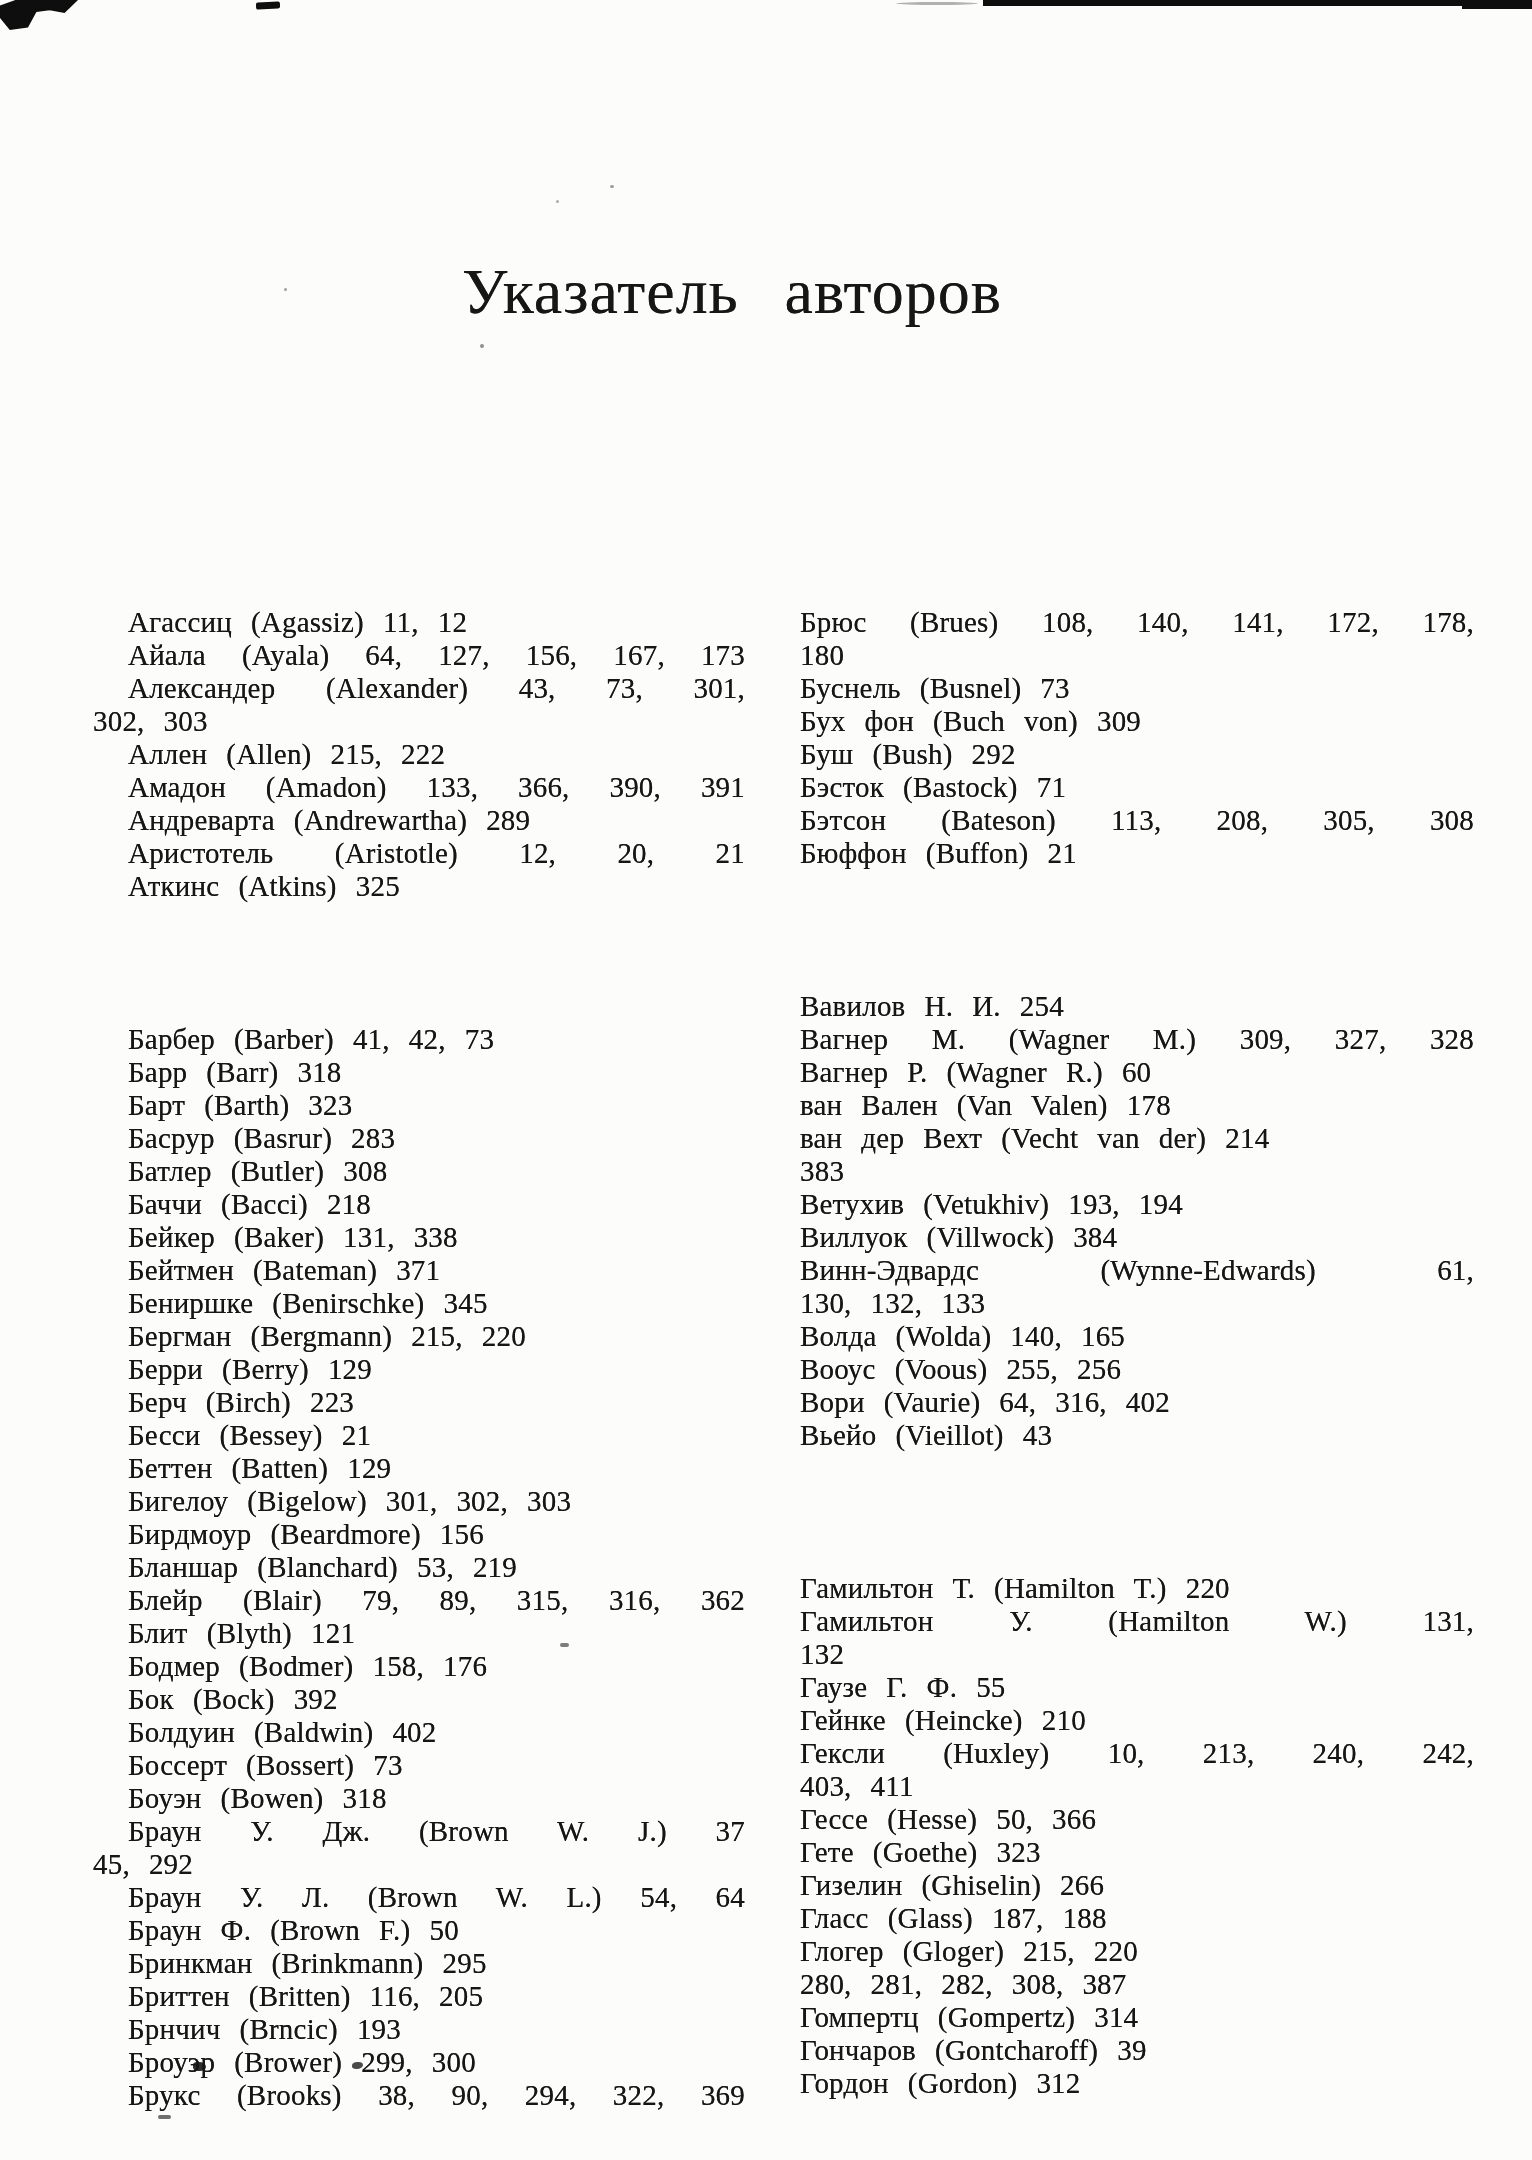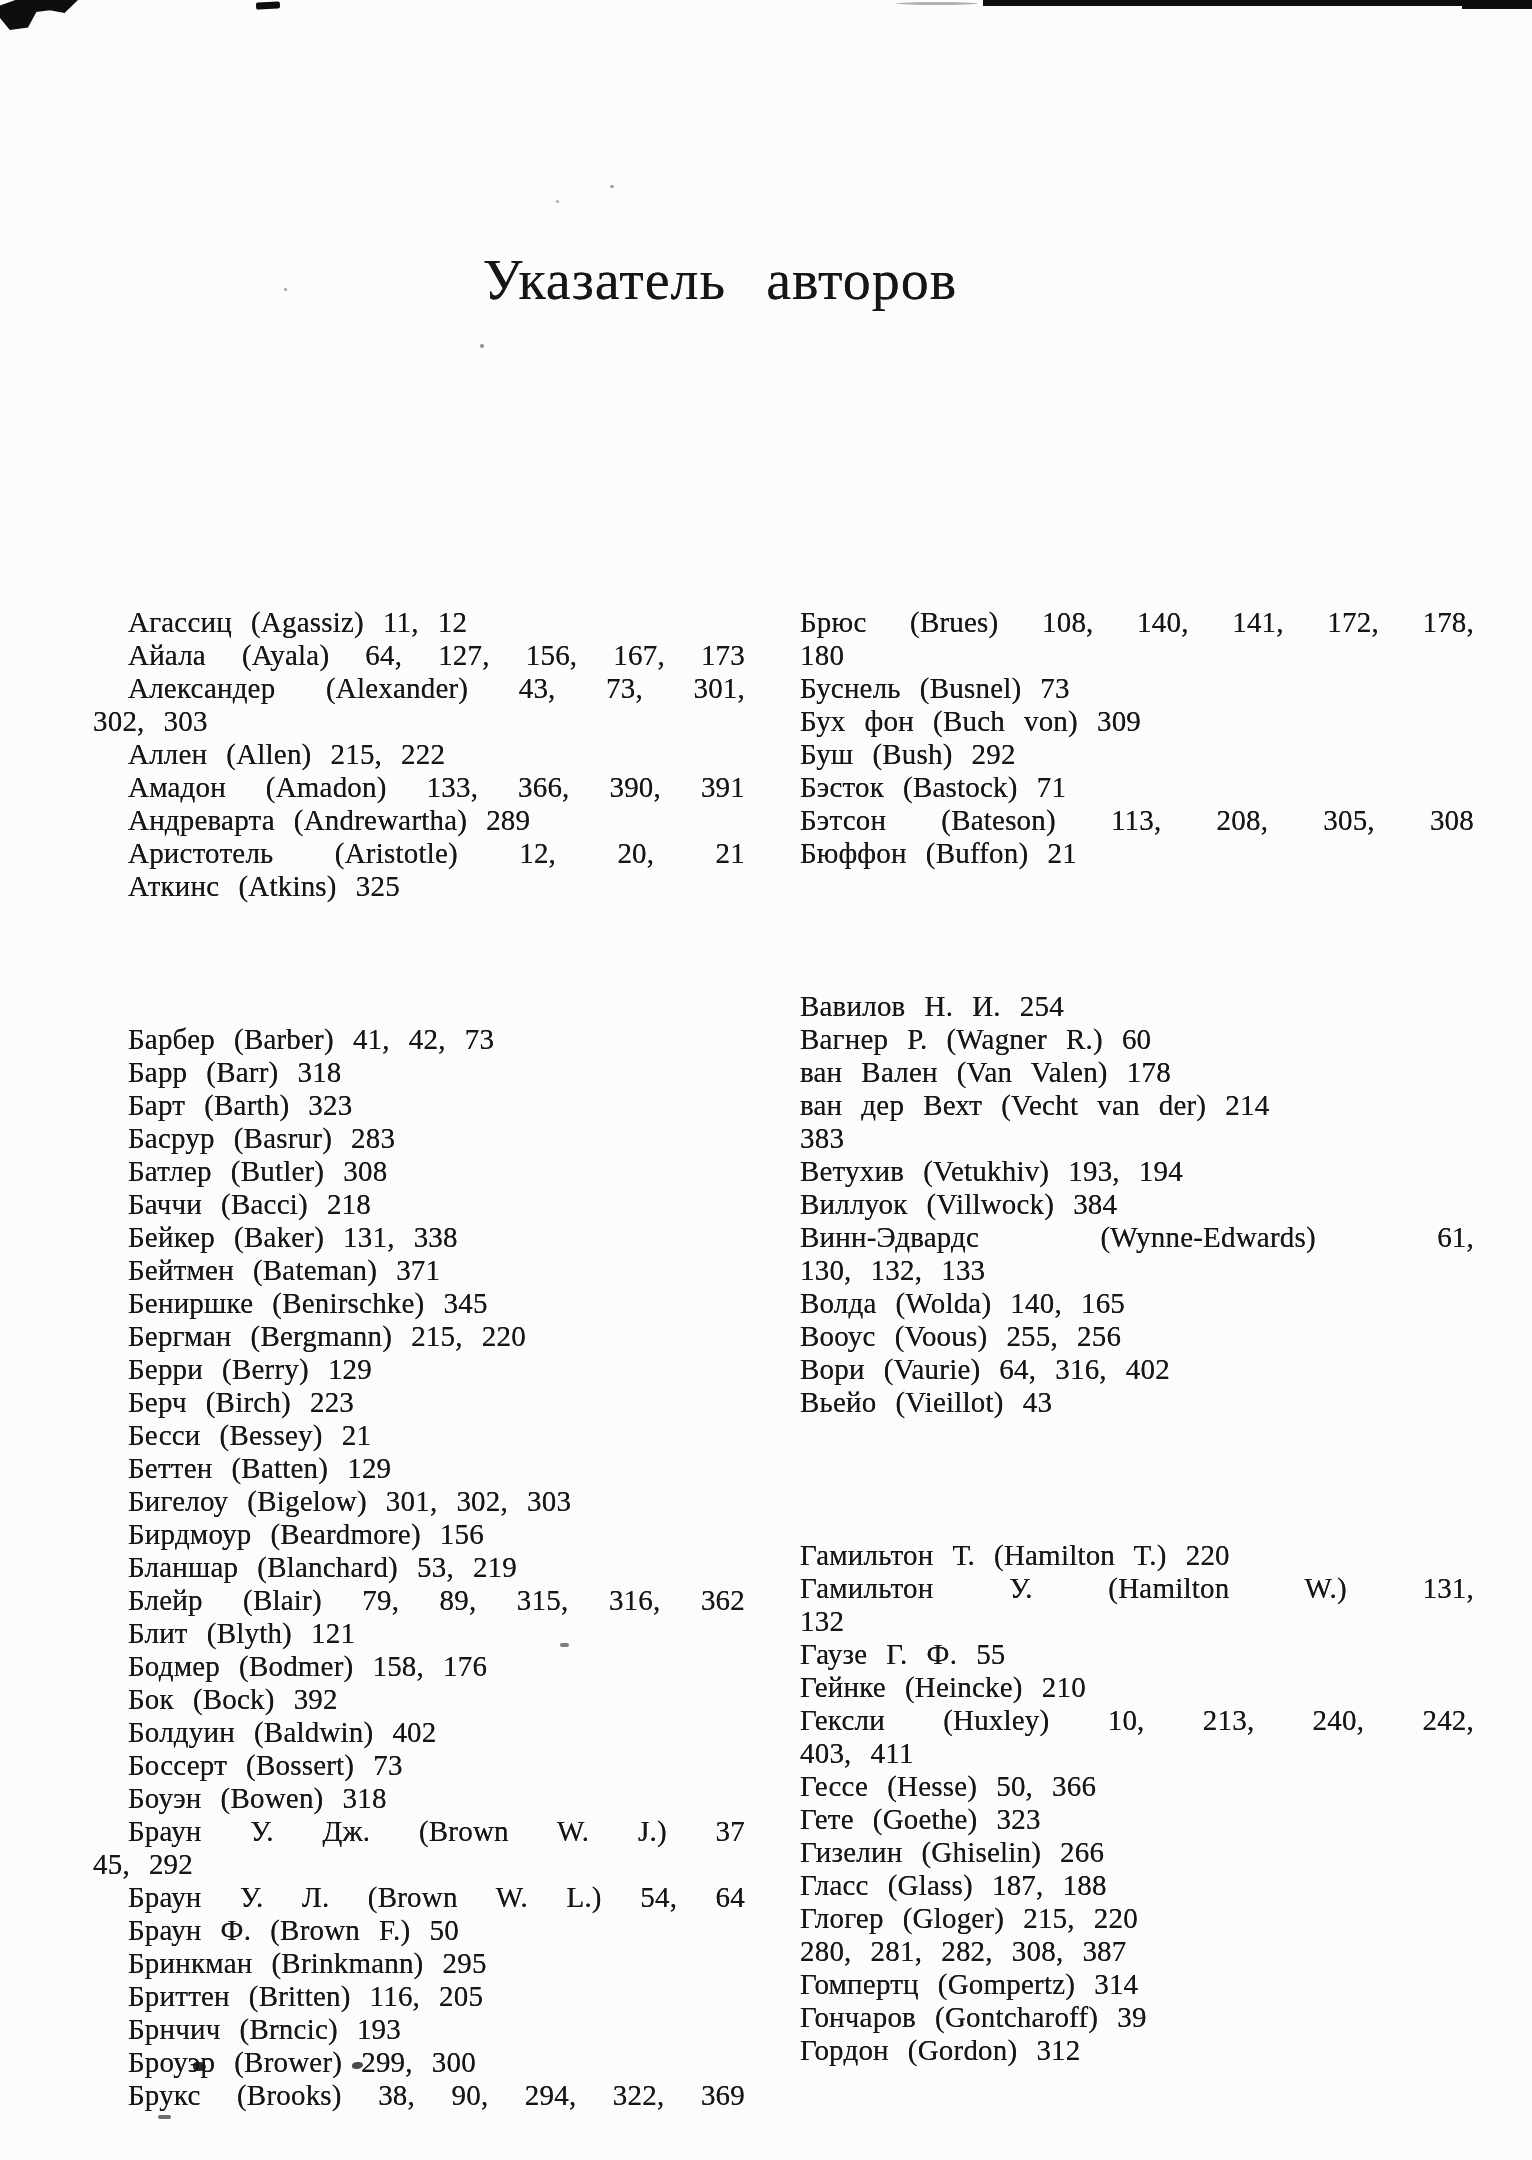--- a/index.html
+++ b/index.html
@@ -9,22 +9,22 @@
     overflow:hidden;
     font-family:"Liberation Serif","DejaVu Serif",serif;
   }
   .page{
     position:relative;width:1532px;height:2160px;
     background:#fcfcfa;
     color:#161616;
   }
   .title{
     position:absolute;top:238px;left:90px;width:1260px;
-    margin:0;text-align:center;
-    font-size:56px;font-weight:500;line-height:84px;
+    margin:12px;text-align:center;
+    font-size:64px;font-weight:500;line-height:84px;
     word-spacing:0.45em;letter-spacing:1px;
     text-shadow:0 0 0.6px rgba(10,10,10,.75);
     white-space:nowrap;
   }
   .col{position:absolute;top:606px;}
   .col-left{left:93px;width:652px;}
   .col-right{left:800px;width:674px;}
   .block + .block{margin-top:120px;}
   .col-right .block + .block{}
   .line{
@@ -137,20 +137,21 @@
         <div class="line">180</div>
         <div class="line first">Буснель (Busnel) 73</div>
         <div class="line first">Бух фон (Buch von) 309</div>
         <div class="line first">Буш (Bush) 292</div>
         <div class="line first">Бэсток (Bastock) 71</div>
         <div class="line first j">Бэтсон (Bateson) 113, 208, 305, 308</div>
         <div class="line first">Бюффон (Buffon) 21</div>
       </div>
       <div class="block">
         <div class="line first">Вавилов Н. И. 254</div>
+        <div class="line first j">Вагнер М. (Wagner M.) 309, 327, 328</div>
         <div class="line first">Вагнер Р. (Wagner R.) 60</div>
         <div class="line first">ван Вален (Van Valen) 178</div>
         <div class="line first">ван дер Вехт (Vecht van der) 214</div>
         <div class="line">383</div>
         <div class="line first">Ветухив (Vetukhiv) 193, 194</div>
         <div class="line first">Виллуок (Villwock) 384</div>
         <div class="line first j">Винн-Эдвардс (Wynne-Edwards) 61,</div>
         <div class="line">130, 132, 133</div>
         <div class="line first">Волда (Wolda) 140, 165</div>
         <div class="line first">Вооус (Voous) 255, 256</div>

